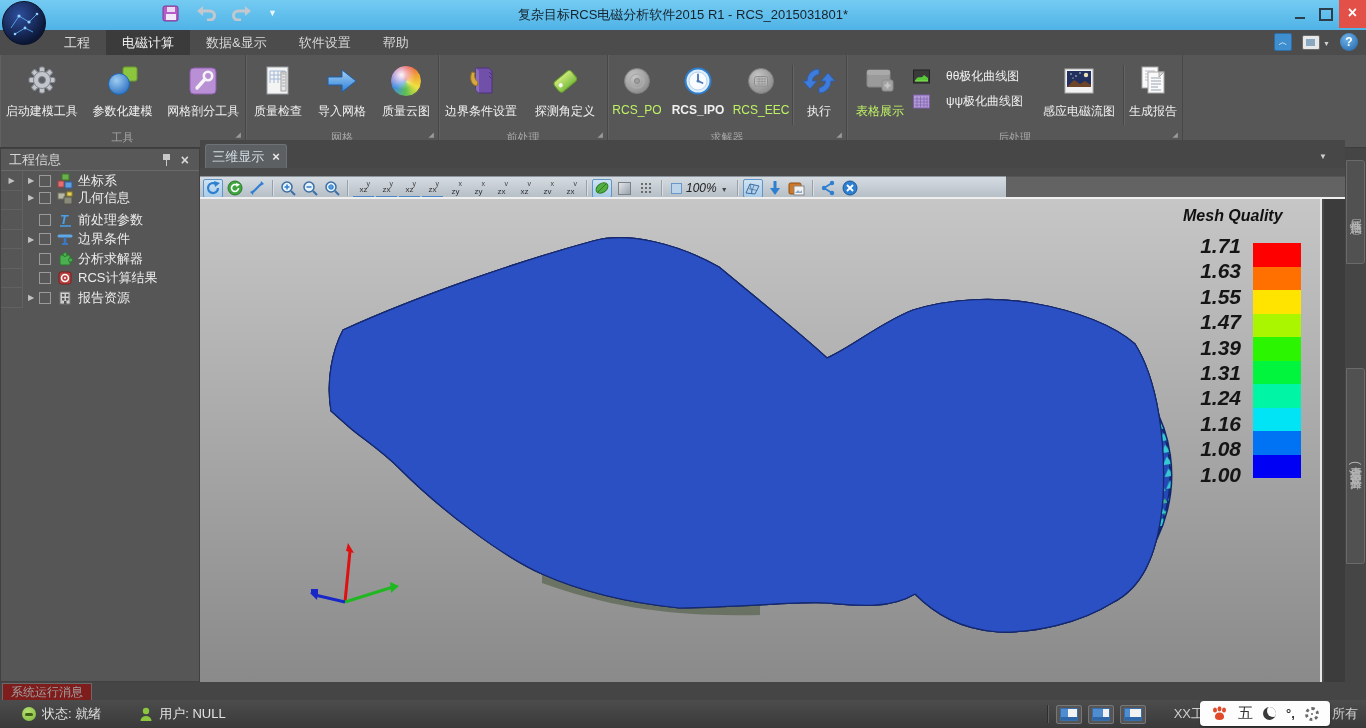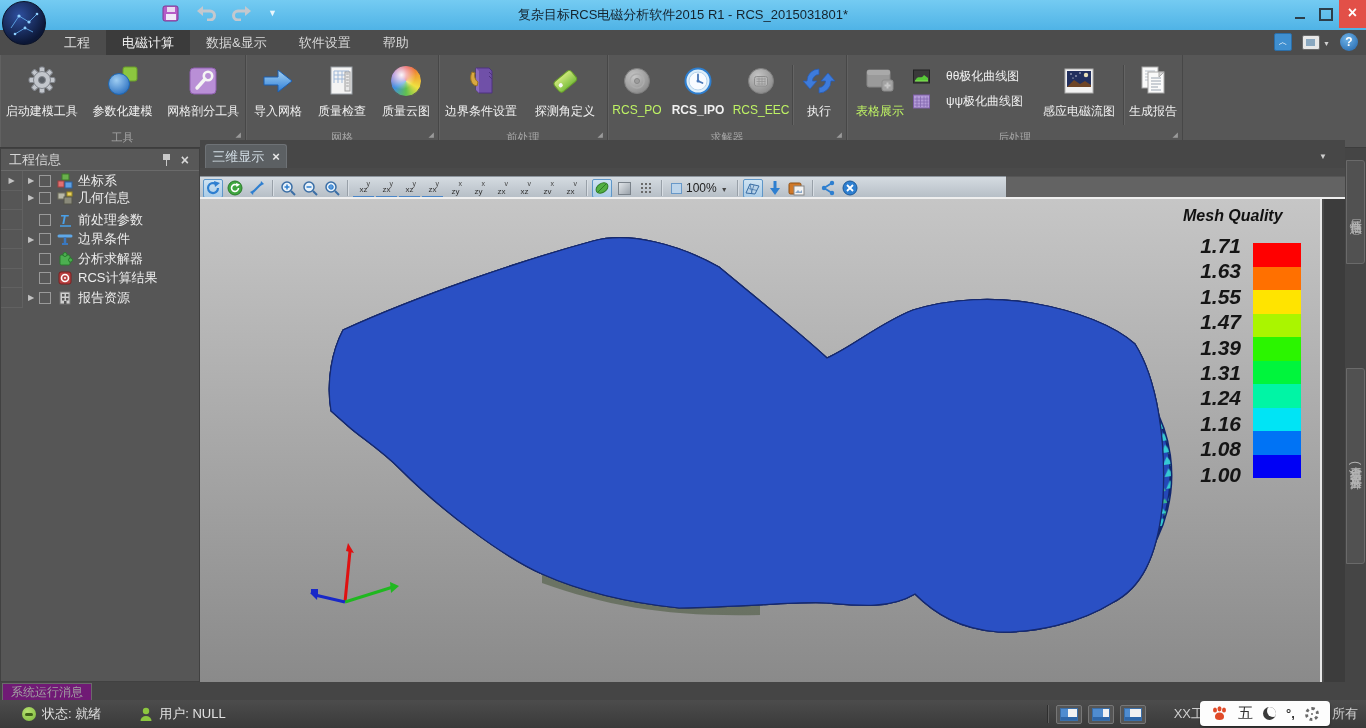--- a/index.html
+++ b/index.html
@@ -97,21 +97,21 @@
 .white-line { position:absolute; left:200px; top:197px; width:1145px; height:2px; background:#efefef; }
 .tbtn { height:19px; min-width:20px; display:flex; align-items:center; justify-content:center; border-radius:2px; }
 .tbtn.sel { background:linear-gradient(#cfe3f2,#a9cbe6); border:1px solid #5e96c8; }
 .tsep { width:1px; height:16px; background:#98a0a8; box-shadow:1px 0 0 #d8dee4; margin:0 3px; }
 .axbtn { width:21px; height:19px; font-size:8px; color:#333; display:flex; align-items:flex-end; justify-content:center;
   padding-bottom:2px; position:relative; }
 .axbtn .sup { position:absolute; top:1px; right:4px; font-size:7px; color:#444; }
 .axbtn.blue { border-bottom:2px solid #4a86c8; }
 .zoomctl { display:flex; align-items:center; gap:4px; padding:0 4px; }
 .zoomctl .zsq { width:11px; height:11px; background:#bcd4ea; border:1px solid #6898c8; }
-.zoomctl .ztxt { font-size:12px; color:#222; }
+.zoomctl .ztxt { font-size:12px; color:#222;font-style:italic; }
 .zoomctl .zdrop::before { content:"▼"; font-size:7px; color:#444; }
 .flat-sq { width:13px; height:13px; background:linear-gradient(135deg,#e0e4e8,#9aa2aa); border:1px solid #7a828a; }
 .wire-dots { width:13px; height:13px; background-image:radial-gradient(#6a6a6a 1px, transparent 1.3px); background-size:4px 4px; }
 
 .viewport { position:absolute; left:200px; top:199px; width:1122px; height:483px;
   background:linear-gradient(#c6c6c6,#8a8a8a); border-right:2px solid #e8e8e8; overflow:hidden; }
 .dark-strip { position:absolute; left:1324px; top:199px; width:21px; height:483px; background:#3c3c3c; }
 
 
 .legend { position:absolute; left:975px; top:8px; width:140px; }
@@ -122,21 +122,21 @@
 .legend-blocks div { height:23.5px; }
 
 
 .right-strip { position:absolute; left:1345px; top:148px; width:21px; height:534px; background:#454545; }
 .rtab { position:absolute; left:1px; width:19px; background:#515151; border:1px solid #6a6a6a; border-radius:0 3px 3px 0;
   display:flex; align-items:center; justify-content:center; }
 .rtab span { writing-mode:vertical-rl; color:#b4b4b4; font-size:12px; letter-spacing:1px; }
 
 
 .bottom-strip { position:absolute; left:0; top:682px; width:1366px; height:18px; background:#454545; }
-.btab { position:absolute; left:2px; top:1px; width:90px; height:17px; background:#701a75; border:1px solid #6a6a6a;
+.btab { position:absolute; left:2px; top:1px; width:90px; height:17px; background:#7f1d1d; border:1px solid #6a6a6a;
   border-bottom:none; color:#a2a2a2; font-size:12px; text-align:center; line-height:16px; }
 .statusbar { position:absolute; left:0; top:700px; width:1366px; height:28px; background:linear-gradient(#4c4c4c,#3a3a3a);
   display:flex; align-items:center; color:#e2e2e2; }
 .sb-item { display:flex; align-items:center; gap:6px; font-size:13px; }
 .sb-dot { width:14px; height:14px; border-radius:50%; background:radial-gradient(circle at 38% 32%,#b6e070,#7cb83a); position:relative; }
 .sb-dot::after { content:""; position:absolute; left:3px; top:6px; width:8px; height:3px; border-radius:2px; background:#3f6018; }
 .layout-btns { display:flex; gap:6px; }
 .lybtn { width:26px; height:19px; background:#555; border:1px solid #777; border-radius:2px; display:flex; align-items:center; justify-content:center; }
 .lybtn .pg { width:18px; height:13px; background:#f2f2f2; border:1px solid #3a6ea8; position:relative; }
 .lybtn .pg::before { content:""; position:absolute; left:0; top:0; bottom:0; background:#4f8cd0; }
@@ -282,35 +282,35 @@
       </div>
     </div>
     <div class="rfooter"><span>工具</span><span class="rcorner">◢</span></div>
   </div>
 
   <div class="rgroup" style="width:193px">
     <div class="ritems">
       <div class="ritem" style="width:64px">
         <div class="ricon">
           <svg width="34" height="34">
-              <path d="M3 13 L17 13 L17 6 L31 17 L17 28 L17 21 L3 21 Z" fill="url(#icg-arrow)" stroke="#1c5fb0"></path>
-            </svg>
-        </div>
-        <div class="rlabel">导入网格</div>
-      </div>
-      <div class="ritem" style="width:64px">
-        <div class="ricon">
-          <svg width="34" height="34">
               <rect x="6" y="3" width="21" height="27" fill="#f4f4f4" stroke="#9aa0a6"></rect>
               <path d="M9 7 H24 M9 11 H24 M9 15 H24 M9 7 V19 M13 7 V19 M17 7 V19 M21 7 V19 M24 7 V19" stroke="#9fb8d8" stroke-width="1" fill="none"></path>
               <rect x="20" y="8" width="5" height="19" fill="#e9e9e9" stroke="#a0a0a0"></rect>
               <path d="M21.2 10 h2.6 M21.2 13 h2.6 M21.2 16 h2.6 M21.2 19 h2.6 M21.2 22 h2.6" stroke="#8a8a8a" stroke-width=".8"></path>
             </svg>
         </div>
         <div class="rlabel">质量检查</div>
+      </div>
+      <div class="ritem" style="width:64px">
+        <div class="ricon">
+          <svg width="34" height="34">
+              <path d="M3 13 L17 13 L17 6 L31 17 L17 28 L17 21 L3 21 Z" fill="url(#icg-arrow)" stroke="#1c5fb0"></path>
+            </svg>
+        </div>
+        <div class="rlabel">导入网格</div>
       </div>
       <div class="ritem" style="width:64px">
         <div class="ricon">
             <div class="sphere-cloud"></div>
           </div>
         <div class="rlabel">质量云图</div>
       </div>
     </div>
     <div class="rfooter"><span>网格</span><span class="rcorner">◢</span></div>
   </div>

